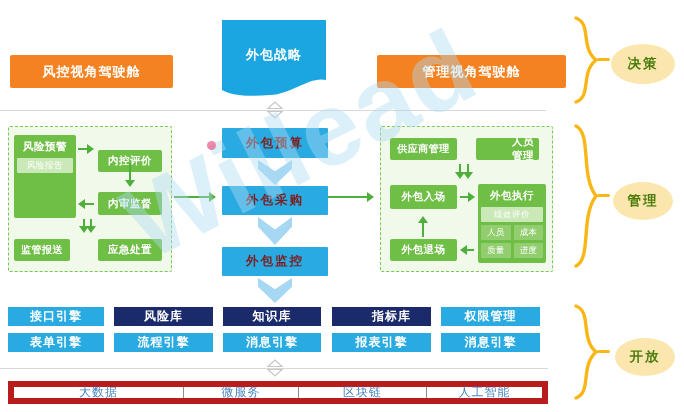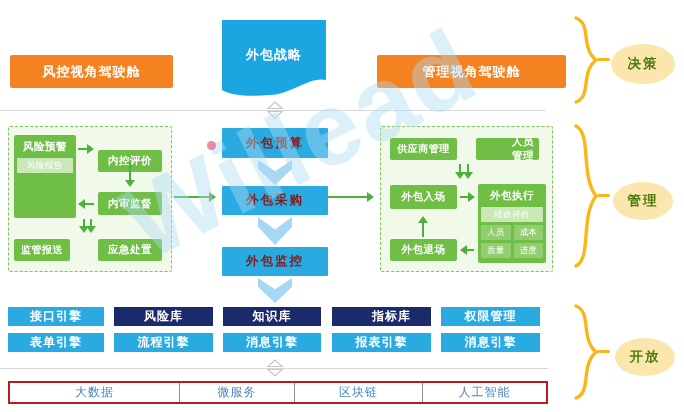--- a/index.html
+++ b/index.html
@@ -60,21 +60,21 @@
     border:5px solid transparent; border-top:7px solid #4faf3b; }
   .arrU { position:absolute; width:2px; background:#4faf3b; }
   .arrU::before { content:""; position:absolute; top:-7px; left:-4px;
     border:5px solid transparent; border-bottom:7px solid #4faf3b; }
   
   .rowbox { position:absolute; height:19px; color:#fff; font-size:12px; font-weight:bold;
     display:flex; align-items:center; justify-content:center; letter-spacing:1px; }
   .light { background:#29abe2; }
   .navy  { background:#1b2a6b; }
   .techbar { position:absolute; left:8px; top:381px; width:540px; height:23px;
-    background:#fff; border:2px solid #b91c1c; display:flex; }
+    background:#fff; border:6px solid #b91c1c; display:flex; }
   .tcell { border-right:1px solid #8f8f8f; color:#4a86c0; font-size:12px;
     display:flex; align-items:center; justify-content:center; letter-spacing:1px; }
   .tcell:last-child { border-right:none; }
   
   .brace { position:absolute; }
   .brace-link { position:absolute; width:13px; height:3px; background:#f9b616; border-radius:2px; }
   .ellipse { position:absolute; background:#fbe7ae; border-radius:50%;
     display:flex; align-items:center; justify-content:center;
     font-size:13.5px; font-weight:bold; color:#4d7c0f; letter-spacing:2px; }
 </style>

